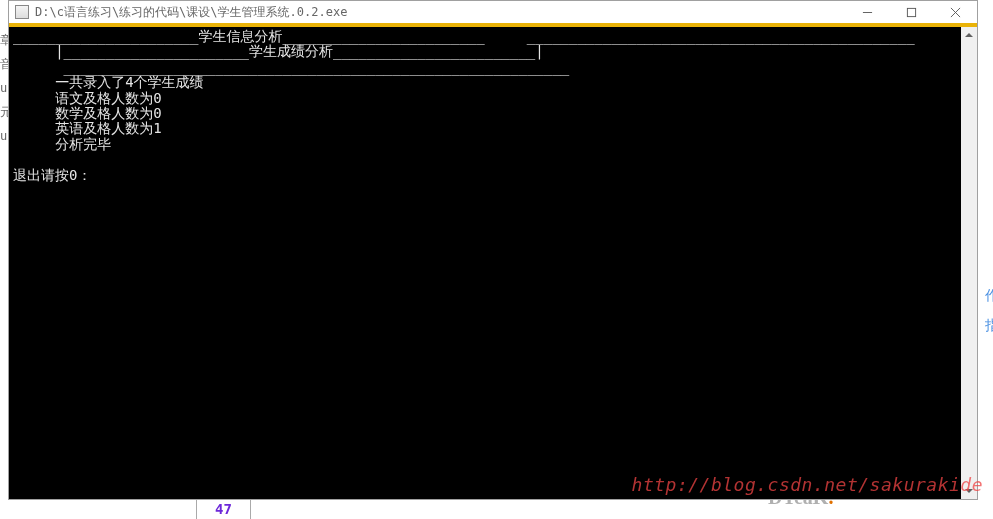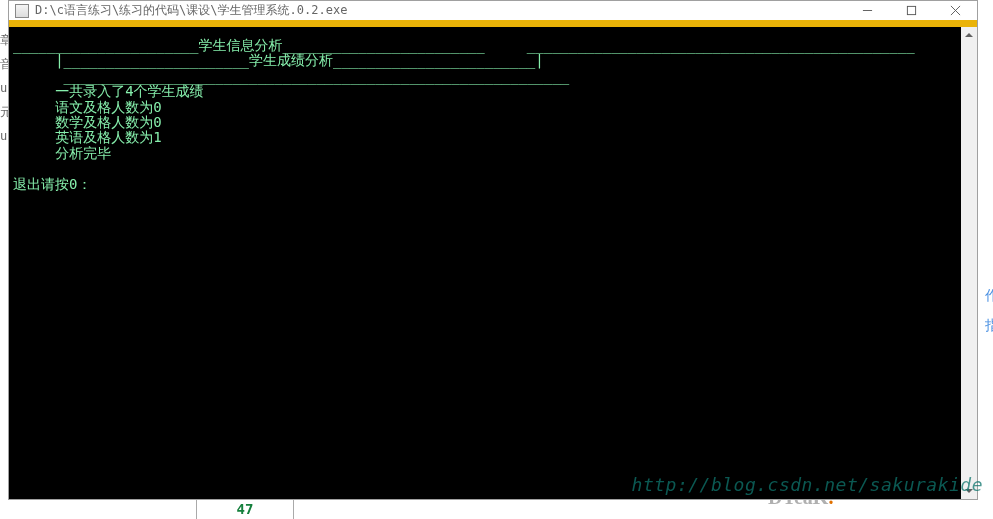--- a/index.html
+++ b/index.html
@@ -25,21 +25,21 @@
       background: #fff;
       display: flex;
       flex-direction: column;
     }
     .titlebar {
       height: 26px;
       background: #ffffff;
       display: flex;
       align-items: center;
       padding-left: 6px;
-      border-bottom: 7px solid #eab308;
+      border-bottom: 4px solid #eab308;
     }
     .title-icon {
       width: 14px;
       height: 14px;
       border: 1px solid #888;
       margin-right: 6px;
       background: linear-gradient(to bottom, #f5f5f5, #ddd);
     }
     .title-text {
       font-size: 12px;
@@ -64,27 +64,27 @@
     }
     .win-btn svg {
       width: 11px;
       height: 11px;
       stroke: #555;
       fill: none;
     }
     .console {
       flex: 1;
       background: #000;
-      color: #86efac;
+      color: #e5e5e5;
       font-family: "SimSun", "NSimSun", monospace;
       font-size: 14px;
       line-height: 1.1;
       position: relative;
       overflow: hidden;
-      padding: 11px 4px;
+      padding: 2px 4px;
     }
     .console pre {
       font-family: inherit;
       white-space: pre;
       margin: 0;
     }
     .scrollbar {
       position: absolute;
       right: 0;
       top: 0;
@@ -143,51 +143,51 @@
       bottom: 0;
       left: 0;
       width: 993px;
       height: 22px;
       background: #fff;
     }
     .bg-box {
       position: absolute;
       left: 196px;
       bottom: 0;
-      width: 98px;
+      width: 55px;
       height: 21px;
       border: 1px solid #aaa;
       border-bottom: none;
       display: flex;
       align-items: center;
       justify-content: center;
       font-family: monospace;
       font-size: 14px;
-      color: #15803d;
+      color: #6d28d9;
       font-weight: bold;
     }
     .bg-break {
       position: absolute;
       left: 768px;
       bottom: 10px;
       font-family: Georgia, serif;
       font-size: 20px;
       color: #b0b0b0;
       font-weight: bold;
     }
     .bg-break .dot {
       color: #e07000;
     }
     .watermark {
       position: absolute;
       right: 10px;
       bottom: 24px;
       font-family: monospace;
       font-size: 18px;
-      color: #0f766e;
+      color: #ef4444;
       font-style: italic;
       opacity: 0.75;
       letter-spacing: 0.5px;
     }
   </style>
 </head>
 <body>
 
 <div class="bg-left">
   <span>章</span>

